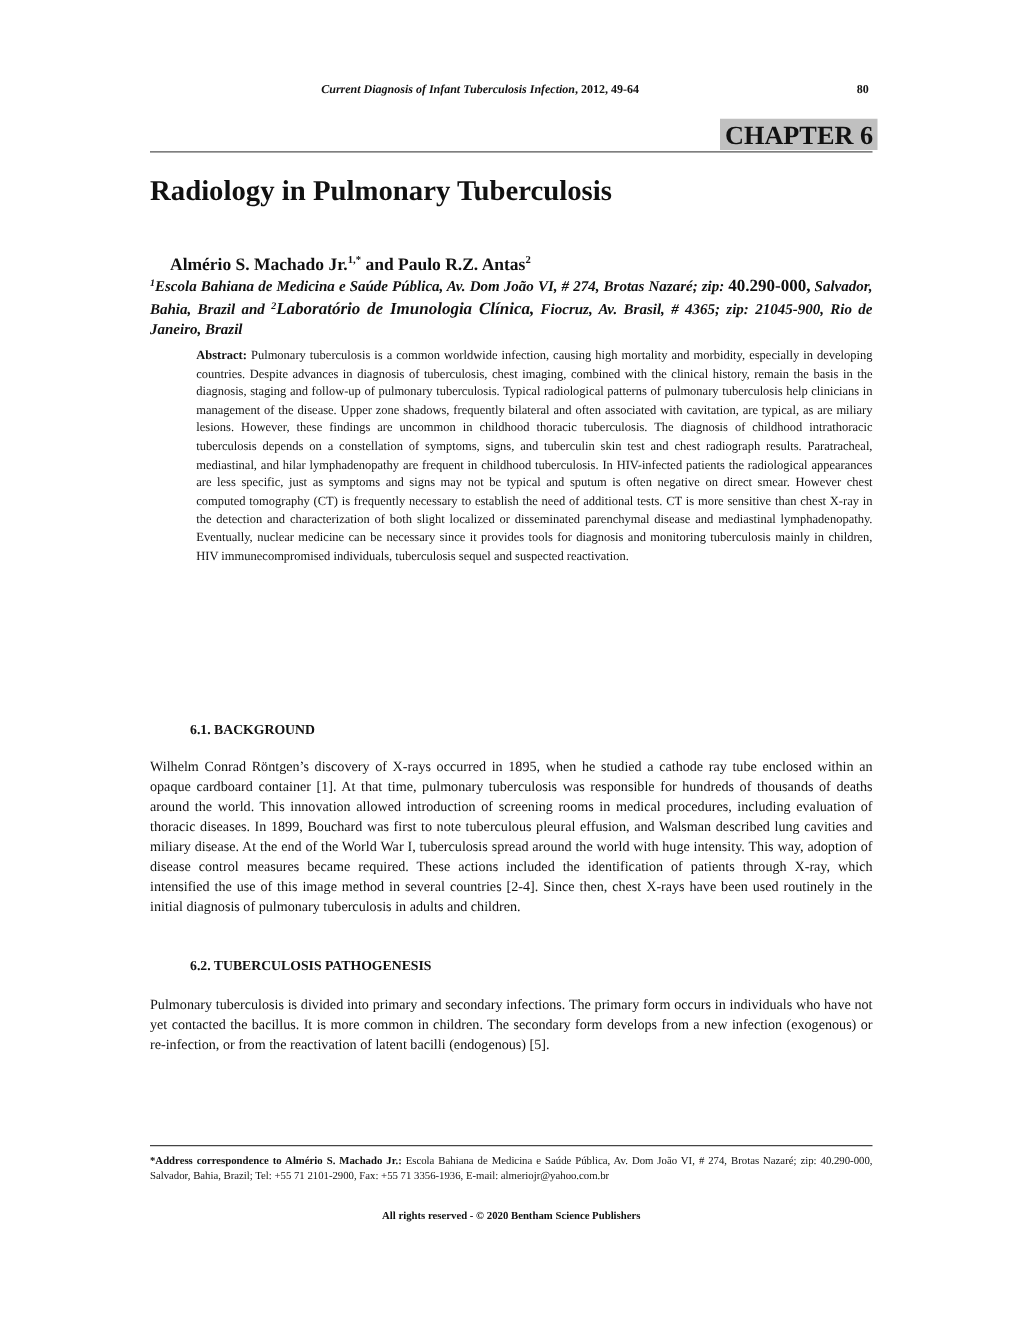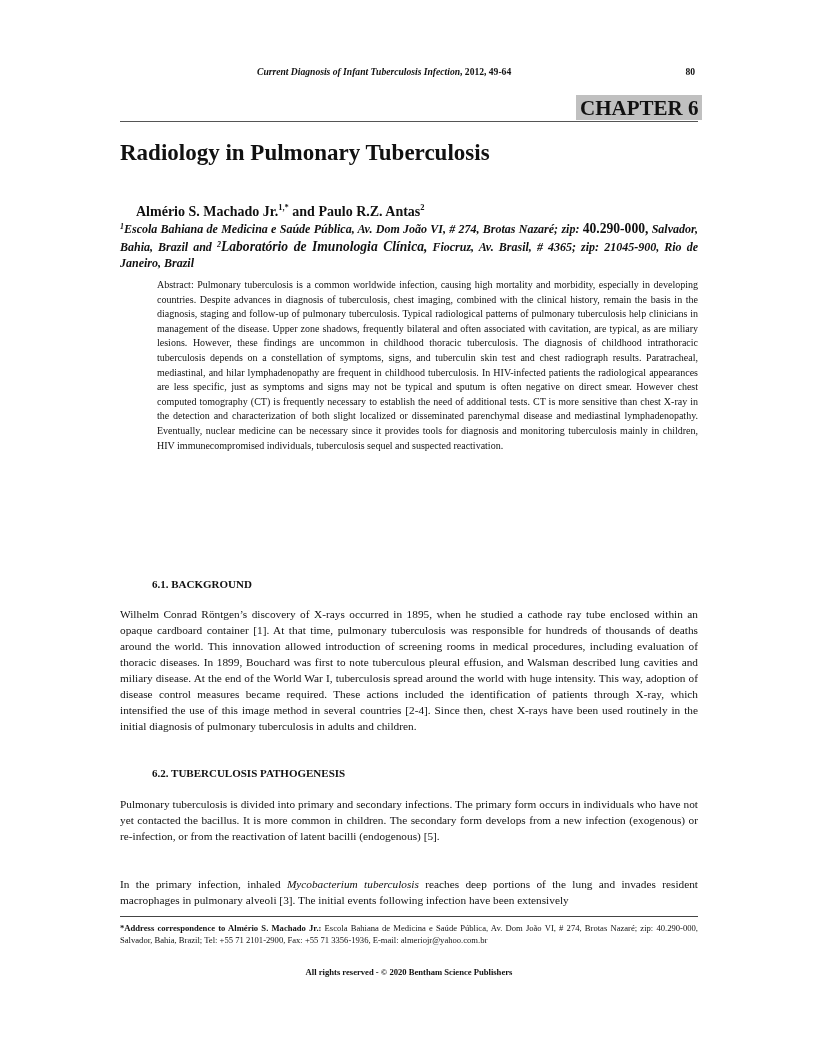--- a/index.html
+++ b/index.html
@@ -17,21 +17,21 @@
     .title { position: absolute; top: 140px; left: 120px; font-size: 23px; font-weight: bold; }
     .authors { position: absolute; top: 177px; left: 136px; font-size: 14px; font-weight: bold; margin-top: 25px; }
     .authors sup { font-size: 8.5px; vertical-align: 6px; }
     .affil { position: absolute; top: 219px; left: 120px; width: 578px; font-size: 12px;
              font-style: italic; line-height: 16px; text-align: justify; font-weight: bold; }
     .affil sup { font-size: 8px; vertical-align: 4px; }
     .affil .big { font-size: 13.6px; font-style: italic; }
     .affil .bignum { font-size: 13.6px; font-style: normal; }
     .abstract { position: absolute; top: 278px; left: 157px; width: 541px; font-size: 10px;
                 line-height: 14.6px; text-align: justify; }
-    .abstract b { font-weight: normal; }
+    .abstract b { font-weight: bold; }
     .keywords { position: absolute; top: 525px; left: 120px; width: 578px; font-size: 11.3px;
                 line-height: 16px; text-align: justify; }
     .section-h { position: absolute; left: 120px; font-size: 11px; font-weight: bold; padding-left: 32px; }
     .para { position: absolute; left: 120px; width: 578px; font-size: 11.3px; line-height: 16px;
             text-align: justify; }
     .foot-rule { position: absolute; top: 916px; left: 120px; width: 578px; height: 1px; background: #444; }
     .footnote { position: absolute; top: 922px; left: 120px; width: 578px; font-size: 8.6px;
                 line-height: 12.3px; text-align: justify; }
     .publisher { position: absolute; top: 966px; left: 120px; width: 578px; font-size: 8.6px;
                  font-weight: bold; text-align: center; line-height: 12.3px; }
@@ -56,21 +56,20 @@
   <div class="affil"><sup>1</sup><span>Escola Bahiana de Medicina e Saúde Pública, Av. Dom João VI, # 274, Brotas Nazaré; zip: </span><span class="bignum">40.290-000,</span><span> Salvador, Bahia, Brazil and </span><sup>2</sup><span class="big">Laboratório de Imunologia Clínica,</span><span> Fiocruz, Av. Brasil, # 4365; zip: 21045-900, Rio de Janeiro, Brazil</span></div>
 
   <div class="abstract"><b>Abstract:</b><span> Pulmonary tuberculosis is a common worldwide infection, causing high mortality and morbidity, especially in developing countries. Despite advances in diagnosis of tuberculosis, chest imaging, combined with the clinical history, remain the basis in the diagnosis, staging and follow-up of pulmonary tuberculosis. Typical radiological patterns of pulmonary tuberculosis help clinicians in management of the disease. Upper zone shadows, frequently bilateral and often associated with cavitation, are typical, as are miliary lesions. However, these findings are uncommon in childhood thoracic tuberculosis. The diagnosis of childhood intrathoracic tuberculosis depends on a constellation of symptoms, signs, and tuberculin skin test and chest radiograph results. Paratracheal, mediastinal, and hilar lymphadenopathy are frequent in childhood tuberculosis. In HIV-infected patients the radiological appearances are less specific, just as symptoms and signs may not be typical and sputum is often negative on direct smear. However chest computed tomography (CT) is frequently necessary to establish the need of additional tests. CT is more sensitive than chest X-ray in the detection and characterization of both slight localized or disseminated parenchymal disease and mediastinal lymphadenopathy. Eventually, nuclear medicine can be necessary since it provides tools for diagnosis and monitoring tuberculosis mainly in children, HIV immunecompromised individuals, tuberculosis sequel and suspected reactivation.</span></div>
 
 
   <div class="section-h" style="top:578px;">6.1. BACKGROUND</div>
   <div class="para" style="top:606px;">Wilhelm Conrad Röntgen’s discovery of X-rays occurred in 1895, when he studied a cathode ray tube enclosed within an opaque cardboard container [1]. At that time, pulmonary tuberculosis was responsible for hundreds of thousands of deaths around the world. This innovation allowed introduction of screening rooms in medical procedures, including evaluation of thoracic diseases. In 1899, Bouchard was first to note tuberculous pleural effusion, and Walsman described lung cavities and miliary disease. At the end of the World War I, tuberculosis spread around the world with huge intensity. This way, adoption of disease control measures became required. These actions included the identification of patients through X-ray, which intensified the use of this image method in several countries [2-4]. Since then, chest X-rays have been used routinely in the initial diagnosis of pulmonary tuberculosis in adults and children.</div>
 
   <div class="section-h" style="top:767px;">6.2. TUBERCULOSIS PATHOGENESIS</div>
   <div class="para" style="top:796px;">Pulmonary tuberculosis is divided into primary and secondary infections. The primary form occurs in individuals who have not yet contacted the bacillus. It is more common in children. The secondary form develops from a new infection (exogenous) or re-infection, or from the reactivation of latent bacilli (endogenous) [5].</div>
-  <div class="para" style="top:876px;"><span>In the primary infection, inhaled </span><i>Mycobacterium tuberculosis</i><span> reaches deep portions of the lung and invades resident macrophages in pulmonary alveoli [3]. The initial events following infection have been extensively</span></div>
 
   <div class="foot-rule"></div>
   <div class="footnote"><b>*Address correspondence to Almério S. Machado Jr.:</b><span> Escola Bahiana de Medicina e Saúde Pública, Av. Dom João VI, # 274, Brotas Nazaré; zip: 40.290-000, Salvador, Bahia, Brazil; Tel: +55 71 2101-2900, Fax: +55 71 3356-1936, E-mail: almeriojr@yahoo.com.br</span></div>
 
   <div class="publisher">
     <div>All rights reserved - © 2020 Bentham Science Publishers</div>
   </div>
 
 </div>
 

